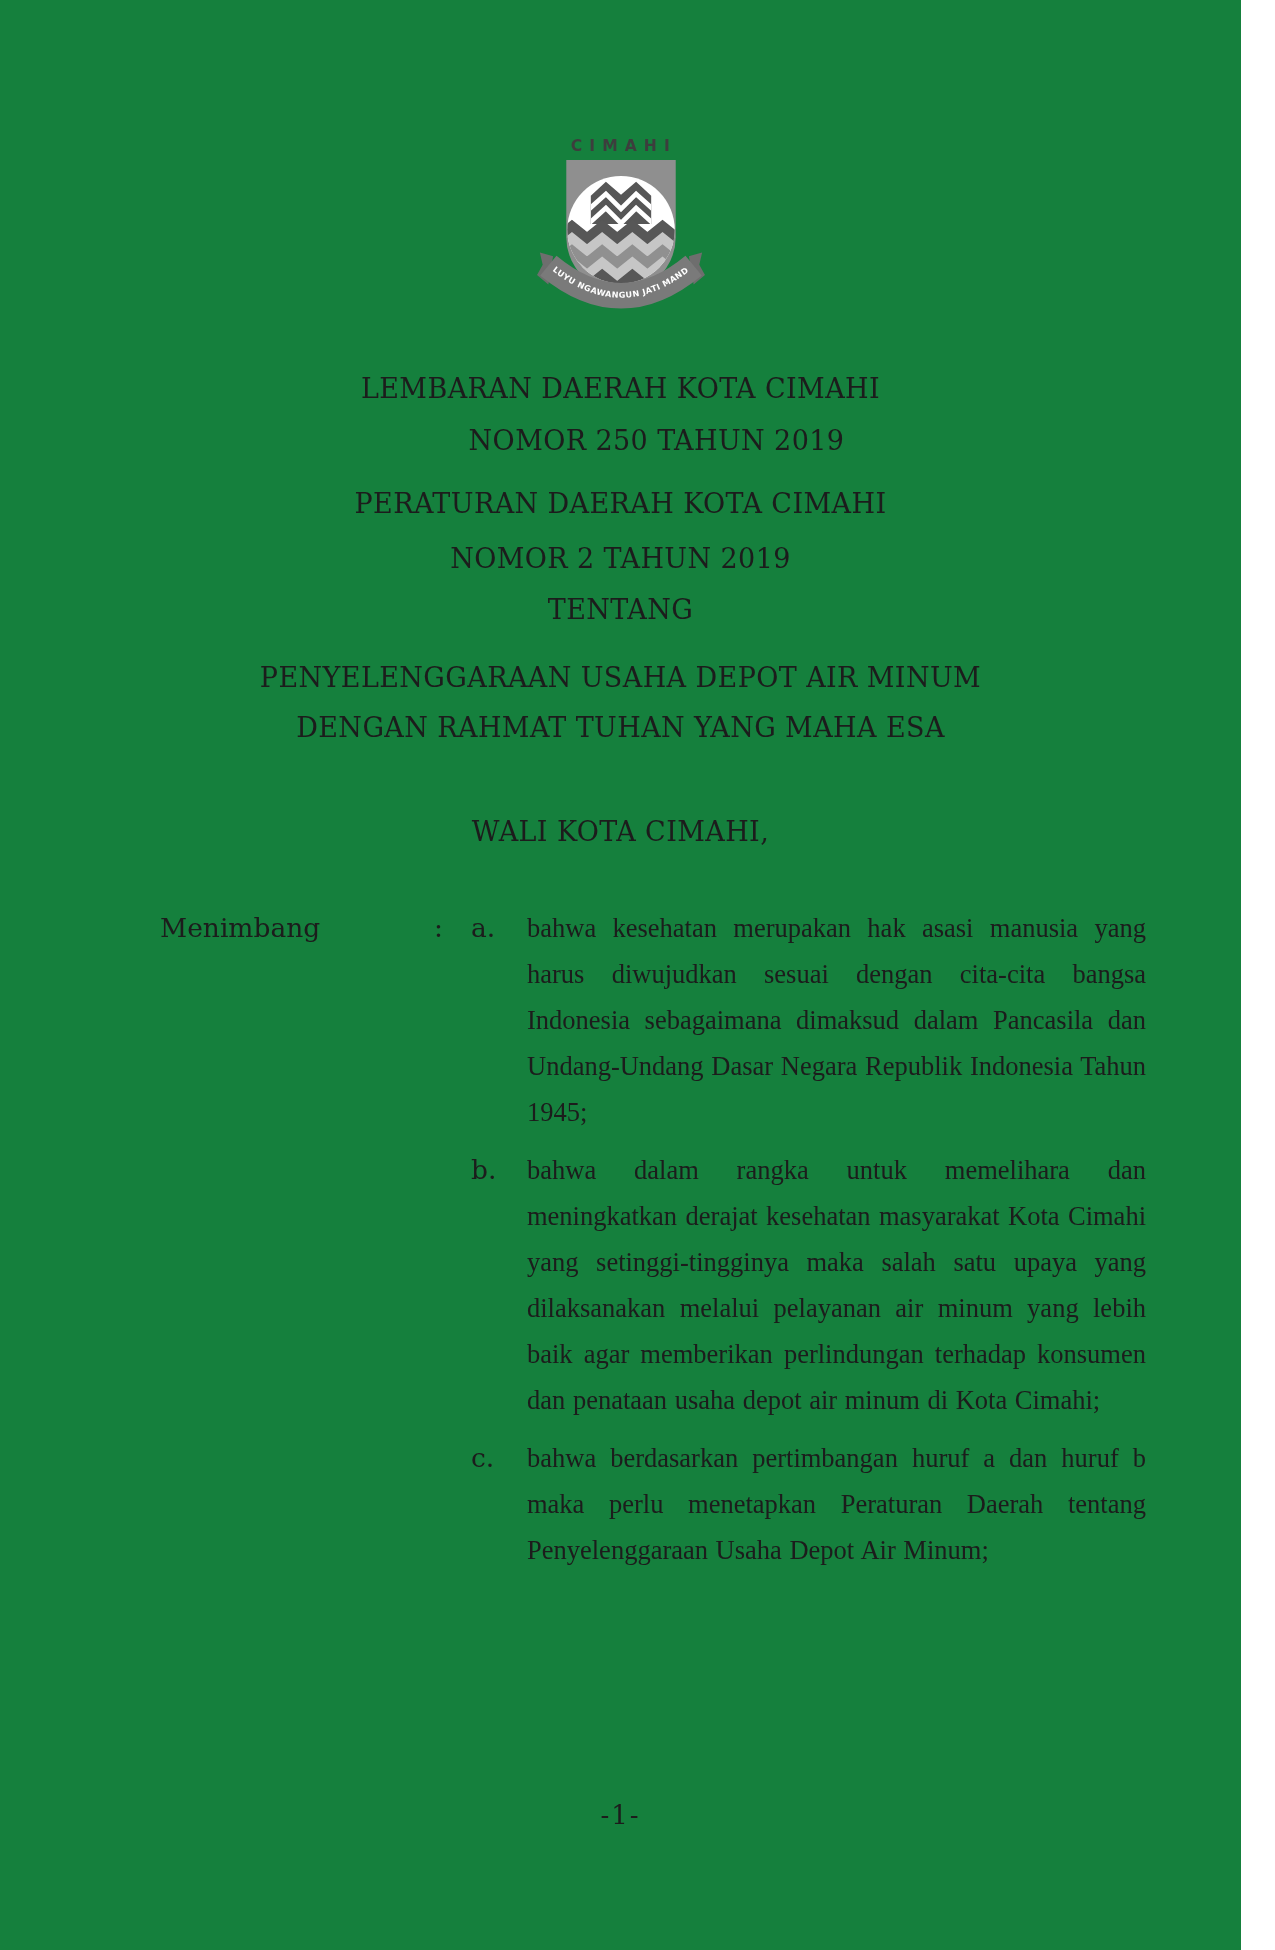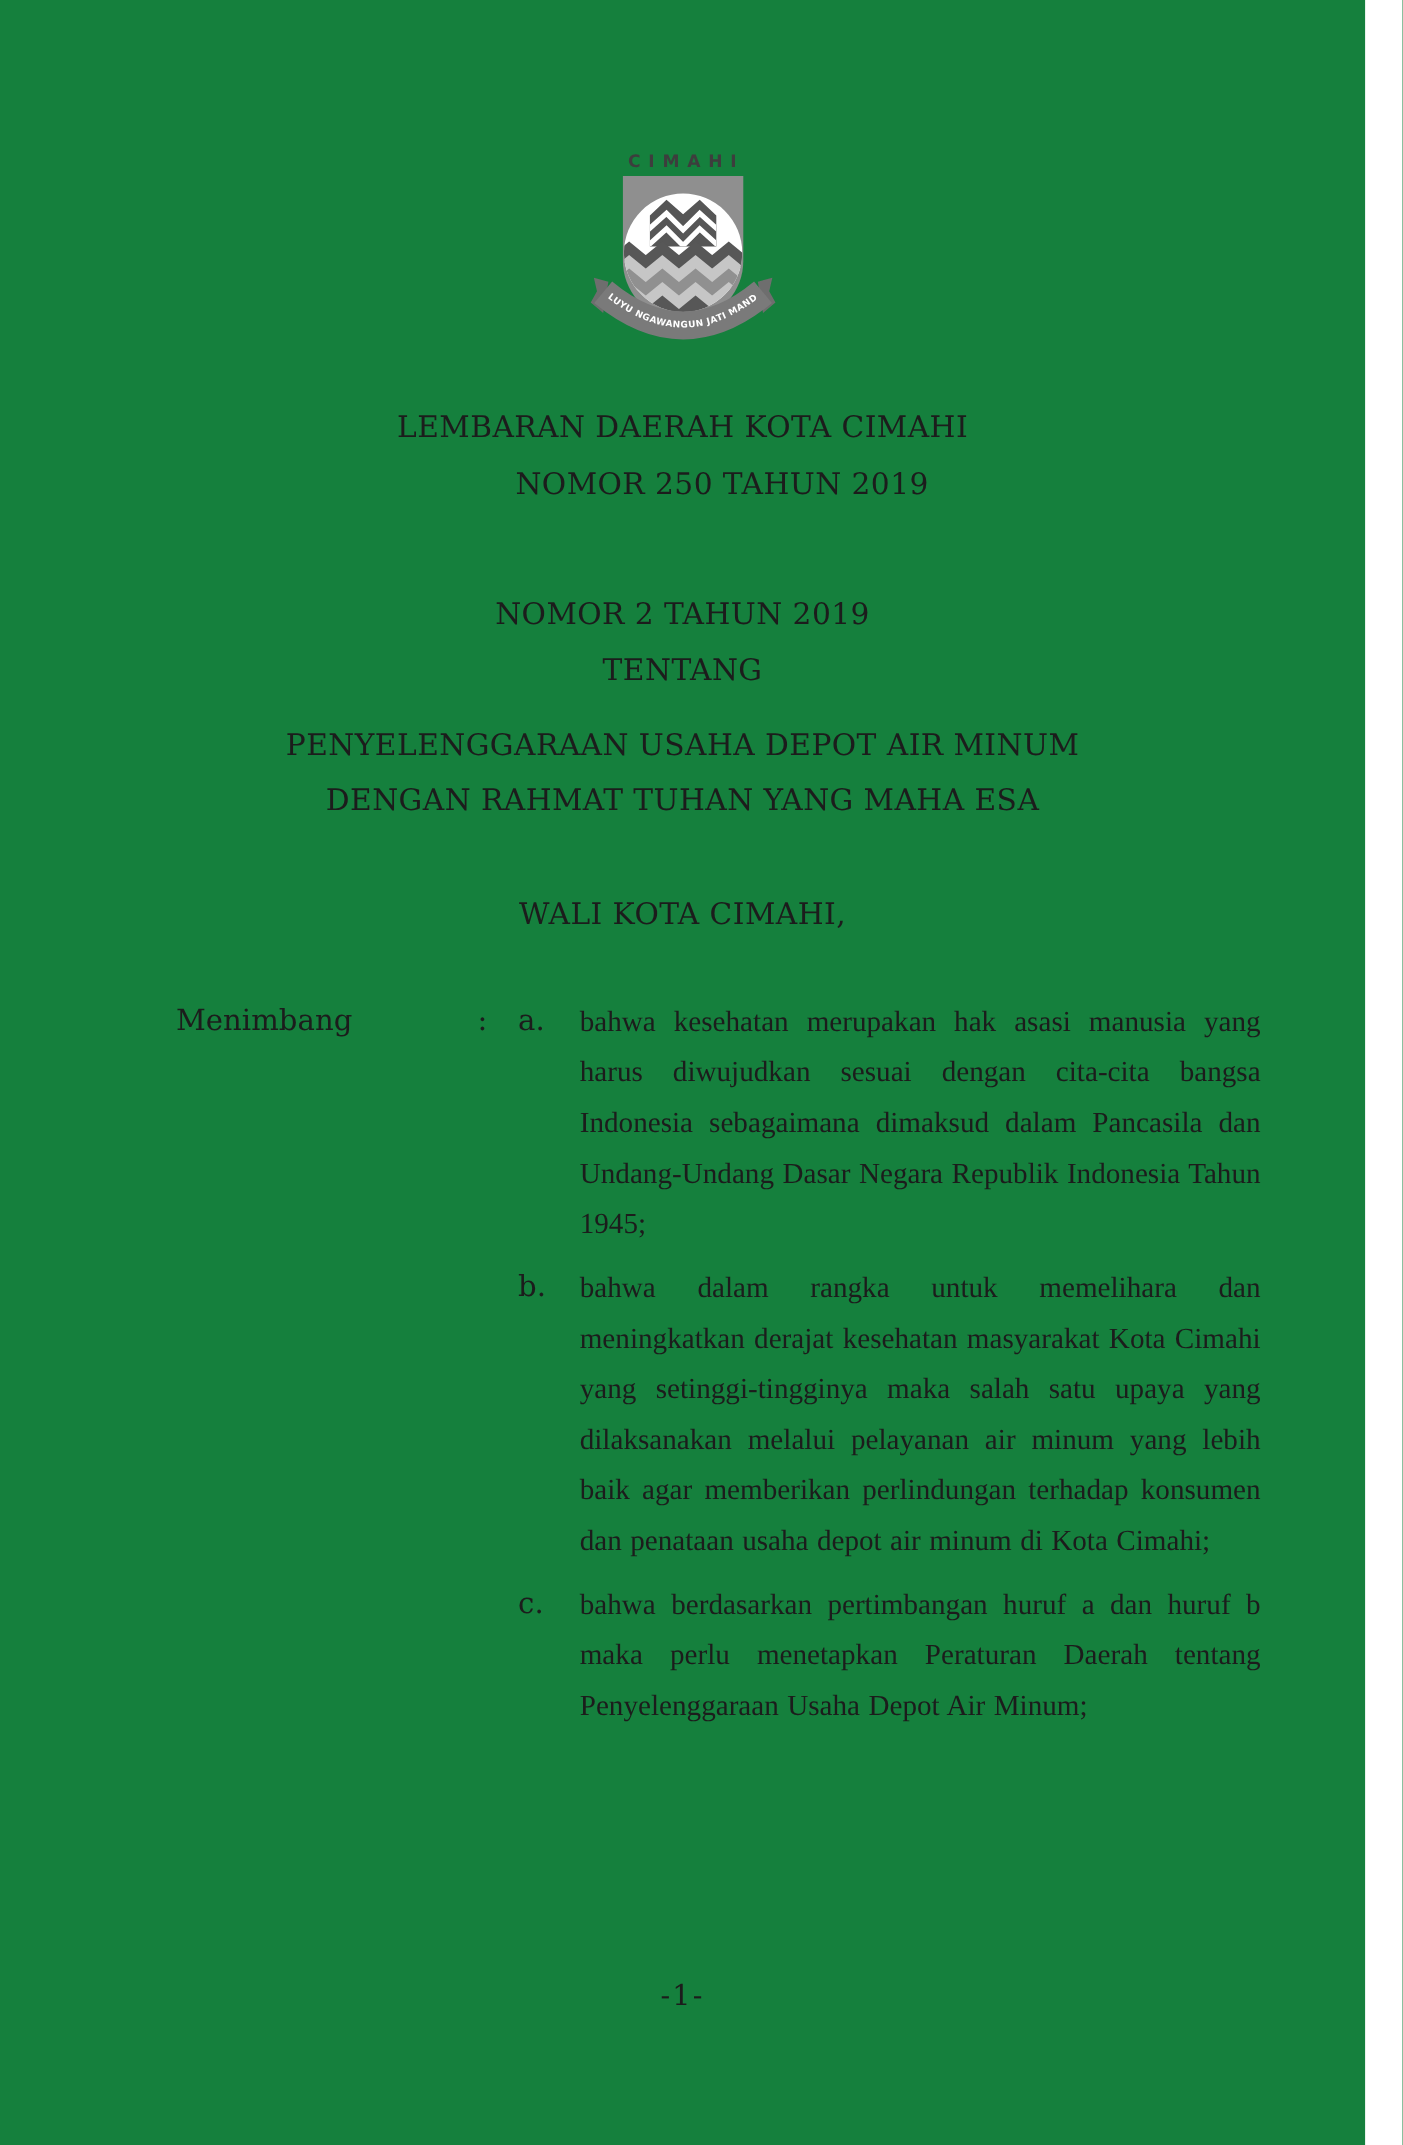--- a/index.html
+++ b/index.html
@@ -92,20 +92,21 @@
       <path d="M13,148 Q90,212 167,148" fill="none" stroke-width="27" stroke="#7a7a7a"></path>
 
       <text font-size="8.6" font-weight="bold" letter-spacing="0.5" font-family="'DejaVu Sans',sans-serif" fill="#ffffff">
         <textPath href="#mottoPath" startOffset="50%" text-anchor="middle">SALUYU NGAWANGUN JATI MANDIRI</textPath>
       </text>
     </svg>
   </div>
 
   <div class="title-line t-gazette-title">LEMBARAN DAERAH KOTA CIMAHI</div>
   <div class="title-line t-gazette-number">NOMOR 250 TAHUN 2019</div>
+  <div class="title-line t-regulation-title">PERATURAN DAERAH KOTA CIMAHI</div>
   <div class="title-line t-regulation-number">NOMOR 2 TAHUN 2019</div>
   <div class="title-line t-about">TENTANG</div>
   <div class="title-line t-subject">PENYELENGGARAAN USAHA DEPOT AIR MINUM</div>
   <div class="title-line t-invocation">DENGAN RAHMAT TUHAN YANG MAHA ESA</div>
   <div class="title-line t-authority">WALI KOTA CIMAHI,</div>
 
   <div class="considering">
     <div class="c-label">Menimbang</div>
     <div class="c-colon">:</div>
     <div class="c-marker">a.</div>

